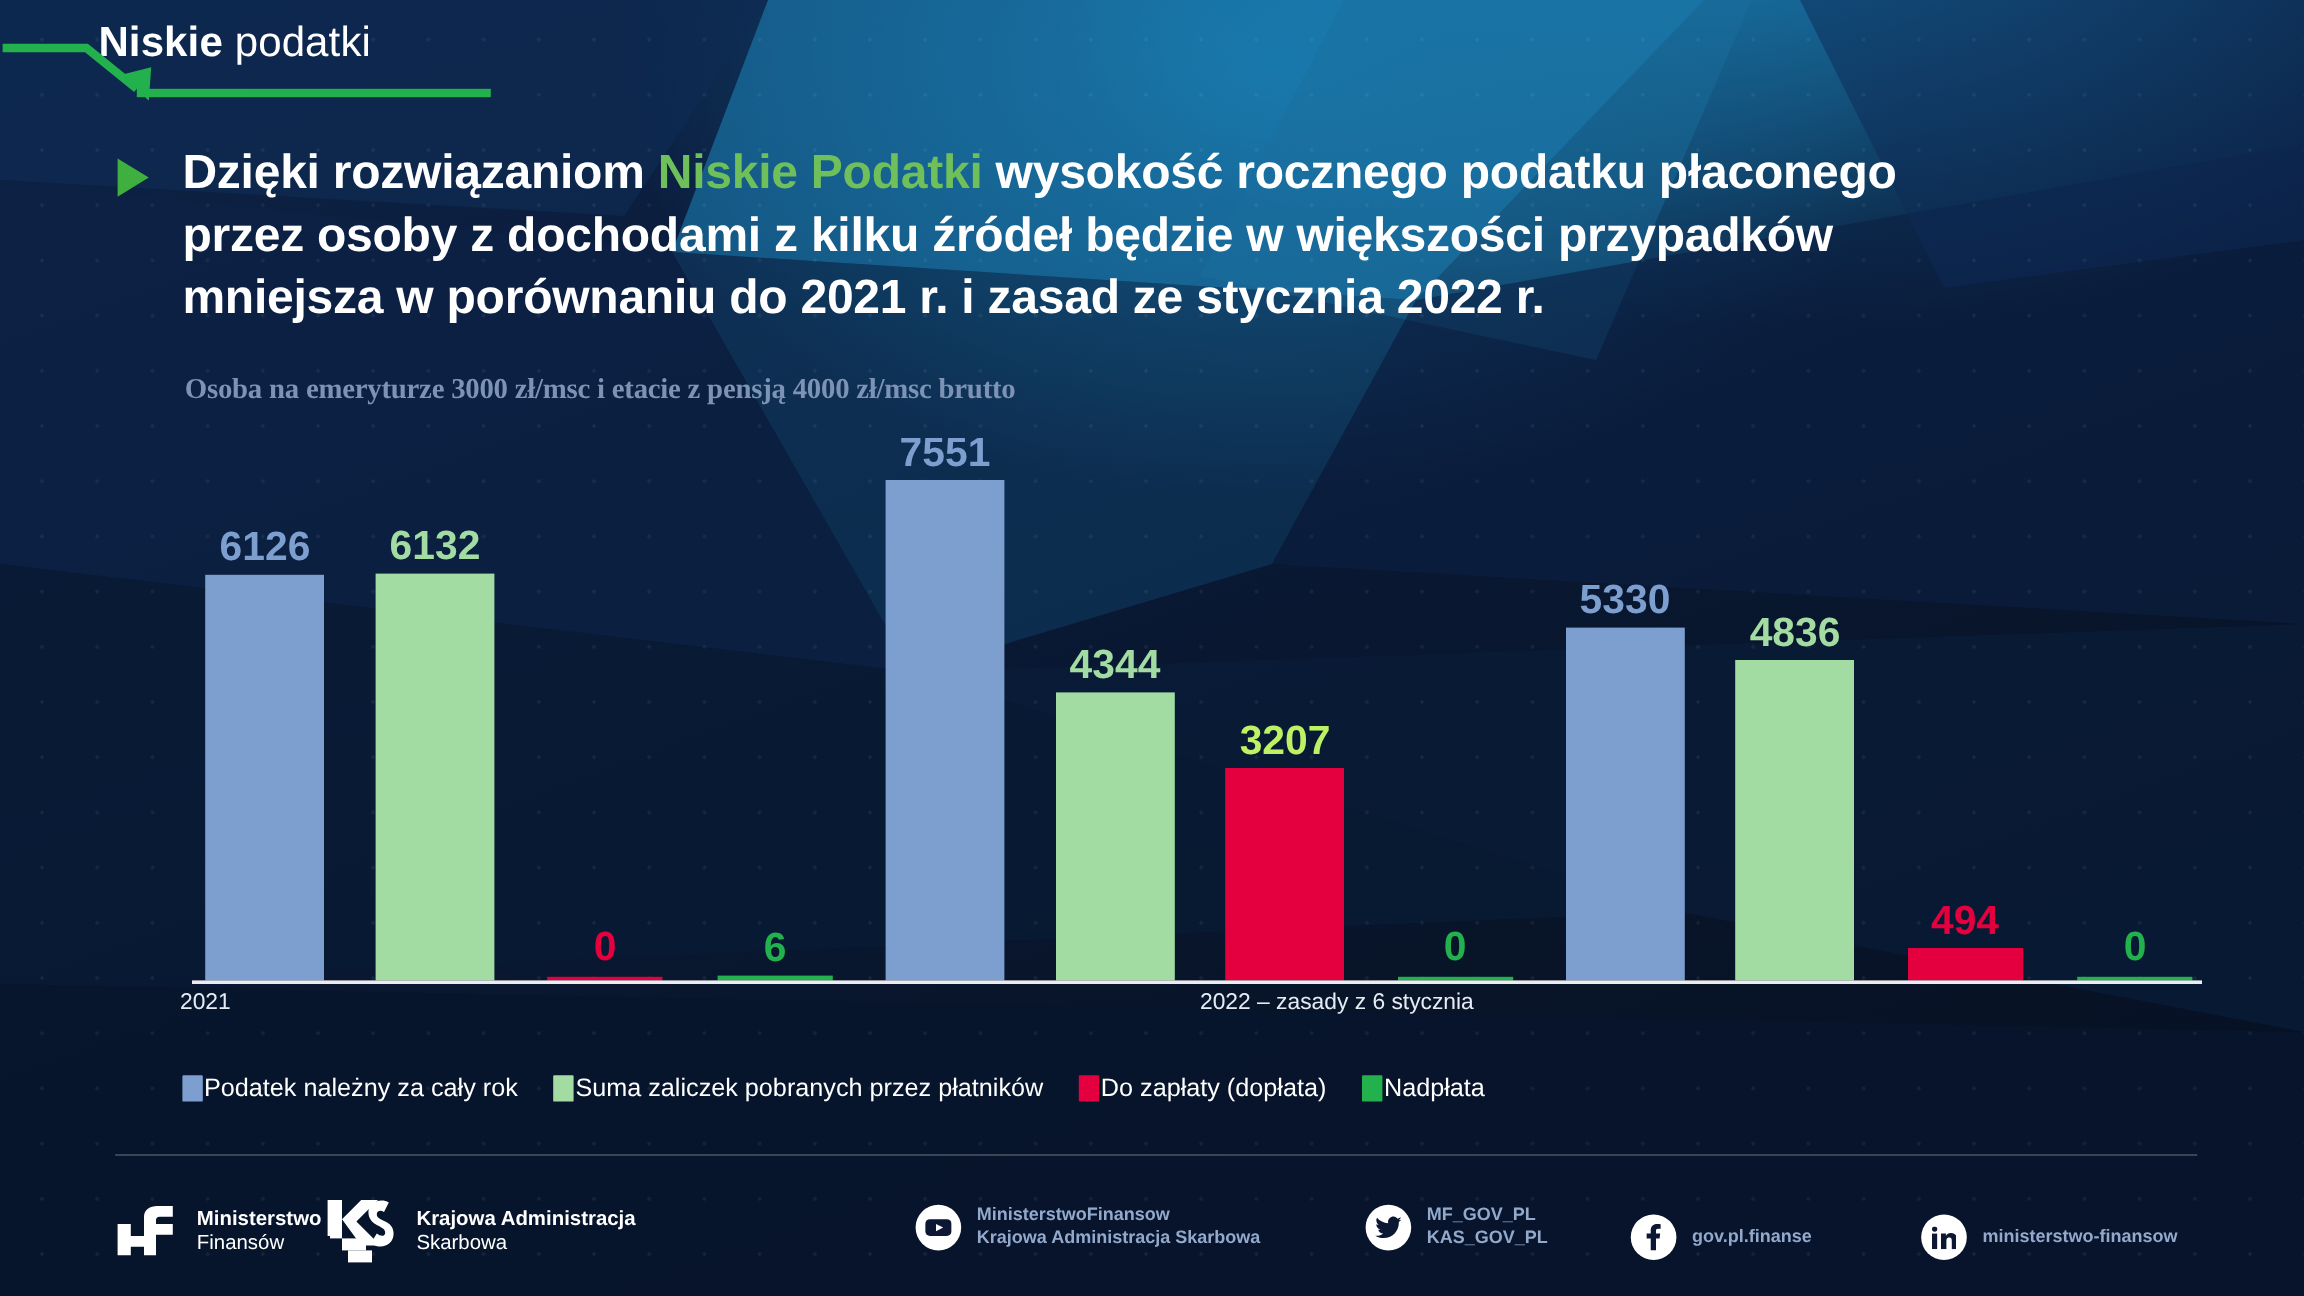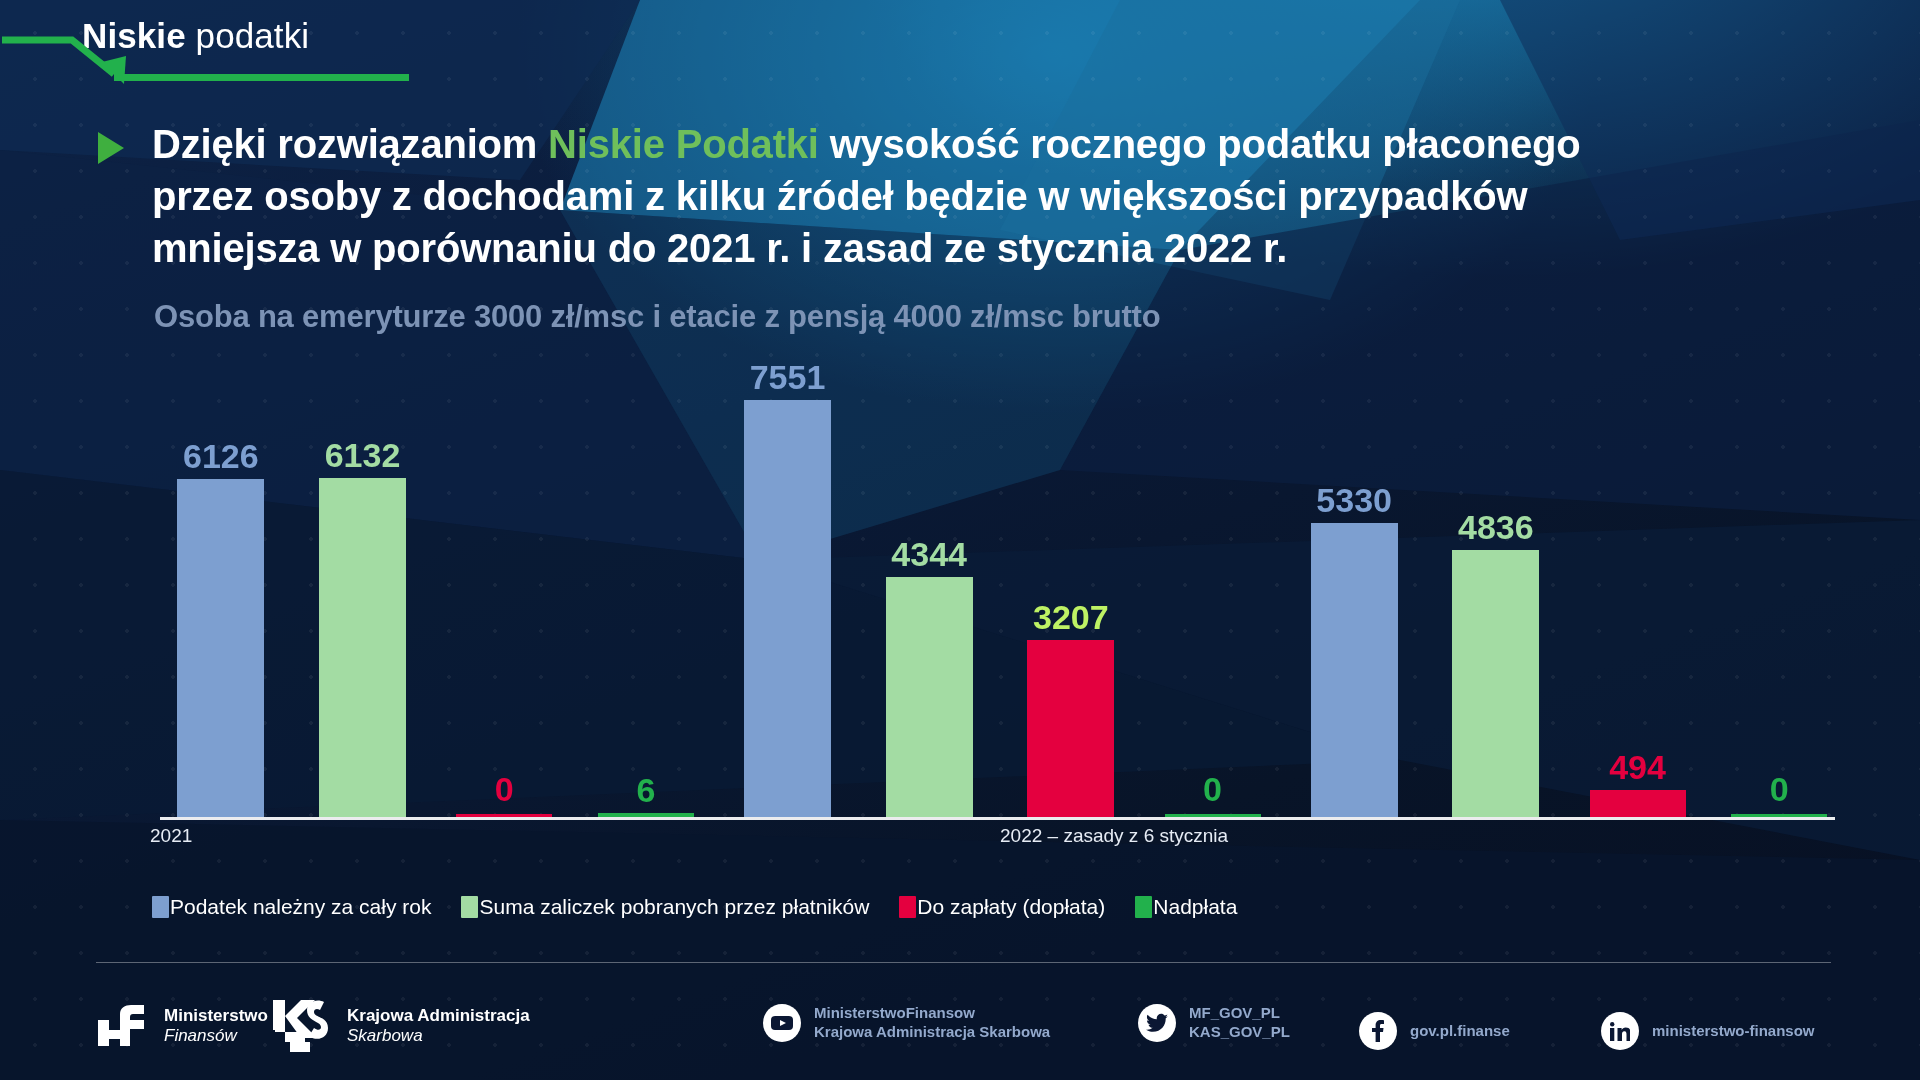--- a/index.html
+++ b/index.html
@@ -42,36 +42,36 @@
   
   .bullet { position: absolute; left: 96px; top: 130px; width: 30px; height: 36px; }
   .headline {
     position: absolute; left: 152px; top: 118px; width: 1480px;
     font-size: 40px; font-weight: 700; line-height: 1.30;
     color: #ffffff; letter-spacing: -0.2px;
   }
   .headline .hl { color: #6fbf5b; }
 
   .subhead {
-    position: absolute; left: 154px; top: 300px; width: 1500px;
-    font-size: 31px; font-weight: 700; line-height: 1.1;
-    color: #7d93b5; letter-spacing: -0.2px;
+    position: absolute; left: 154px; top: 312px; width: 1500px;
+    font-size: 24px; font-weight: 700; line-height: 1.1;
+    color: #7d93b5; letter-spacing: -0.2px; font-family: Liberation Serif, serif;
   }
 
   
   .chart { position: absolute; left: 150px; top: 360px; width: 1700px; height: 460px; }
   .axis {
     position: absolute; left: 10px; bottom: 0; width: 1675px; height: 3px;
     background: #ffffff; opacity: .92;
   }
   .groups { position: absolute; inset: 0; display: flex; }
   .group { position: relative; flex: 1 1 0; height: 100%; }
   .bars { position: absolute; left: 0; right: 0; bottom: 3px; height: 417px; display: flex; align-items: flex-end; }
   .slot { position: relative; flex: 1 1 0; height: 100%; display: flex; align-items: flex-end; justify-content: center; }
-  .bar { position: relative; width: 87px; }
+  .bar { position: relative; width: 99px; }
   .bar .val {
     position: absolute; left: 50%; transform: translateX(-50%);
     bottom: 100%; margin-bottom: 6px;
     font-size: 34px; font-weight: 700; line-height: 1; white-space: nowrap;
   }
   .bar.zero { height: 3px; width: 96px; }
   .bar.zero .val { margin-bottom: 8px; }
 
   .xlabels { position: absolute; left: 0; right: 0; top: 465px; display: flex; }
   .xlabel { flex: 1 1 0; text-align: left; font-size: 19px; color: #e6ecf5; font-weight: 400; }
@@ -85,21 +85,21 @@
   .swatch { width: 17px; height: 22px; border-radius: 1px; flex: none; }
   .legend-label { font-size: 21px; color: #ffffff; white-space: nowrap; }
 
   
   .divider { position: absolute; left: 96px; top: 962px; width: 1735px; height: 1px; background: rgba(255,255,255,.35); }
   .footer { position: absolute; left: 96px; top: 990px; width: 1760px; height: 80px; }
 
   .brand { position: absolute; display: flex; align-items: center; gap: 14px; }
   .brand-name { color: #ffffff; line-height: 1.18; }
   .brand-name .l1 { font-size: 17px; font-weight: 700; display: block; }
-  .brand-name .l2 { font-size: 17px; font-weight: 400; display: block; font-style: italic; }
+  .brand-name .l2 { font-size: 17px; font-weight: 400; display: block; }
 
   .social { position: absolute; display: flex; align-items: center; gap: 13px; }
   .soc-icon {
     width: 38px; height: 38px; border-radius: 50%;
     background: #ffffff; display: flex; align-items: center; justify-content: center; flex: none;
   }
   .soc-text { color: #93a9cc; font-size: 15px; font-weight: 700; line-height: 1.25; }
   .soc-text span { display: block; white-space: nowrap; }
 </style>
 </head>

